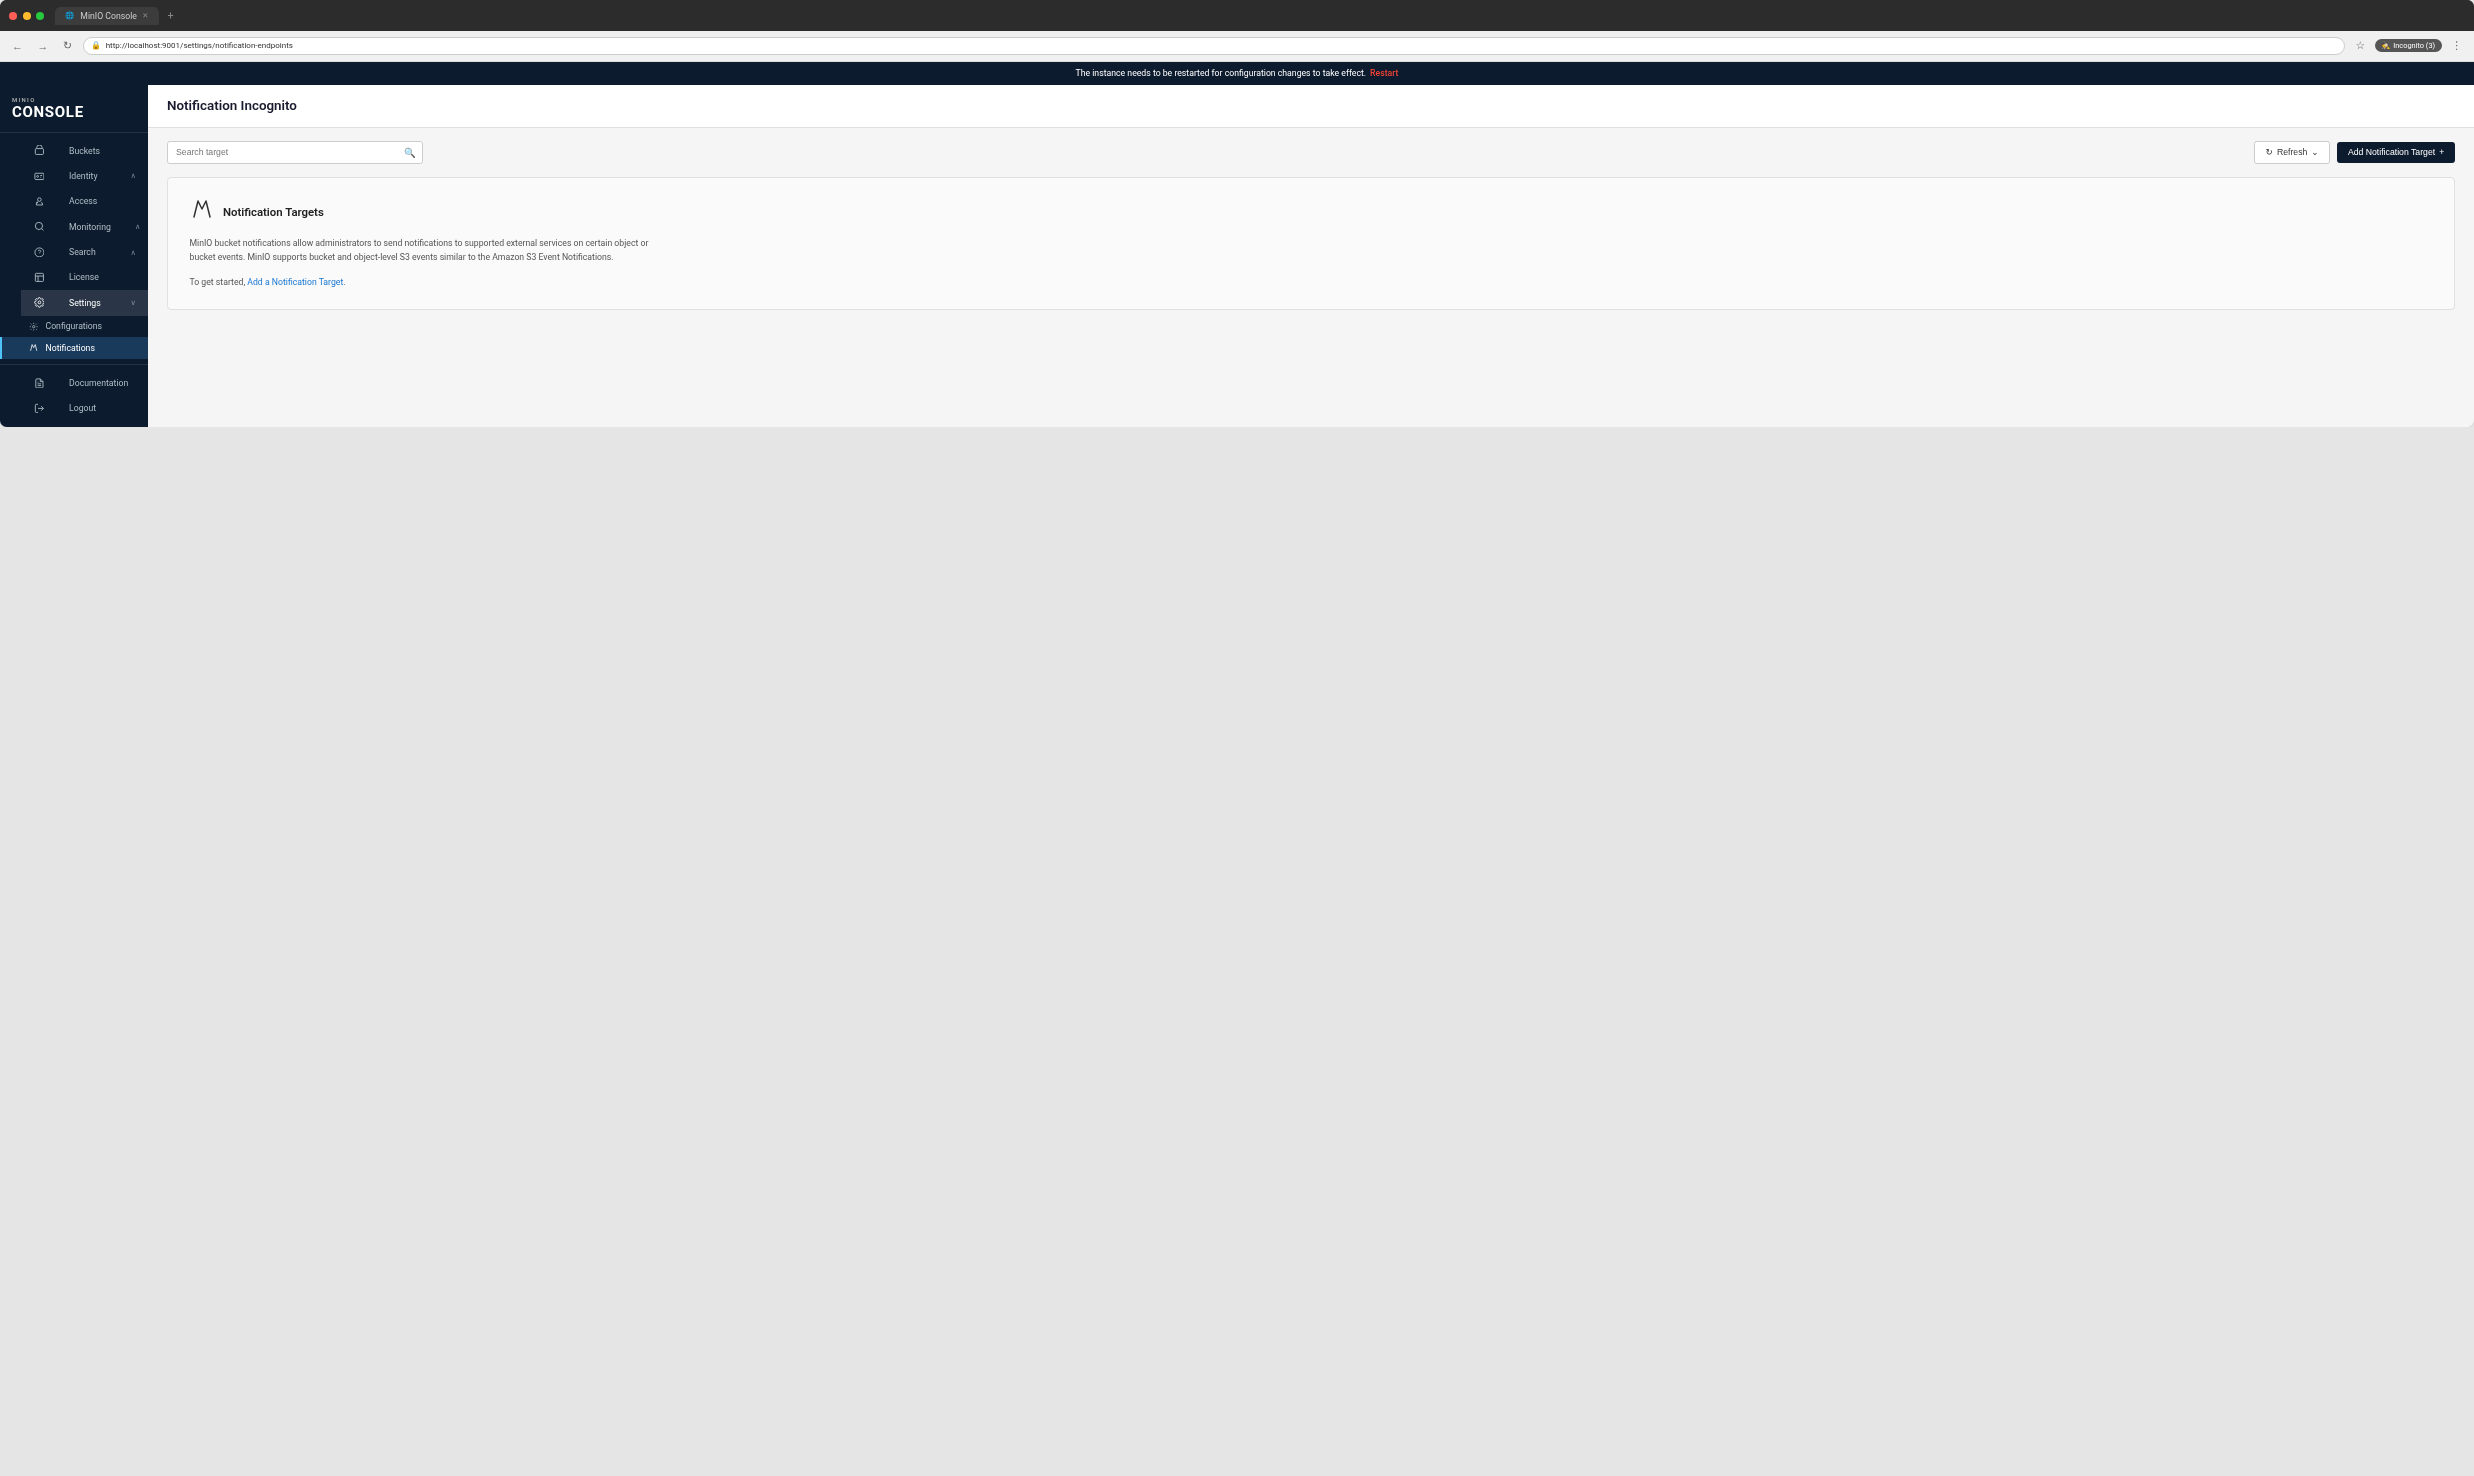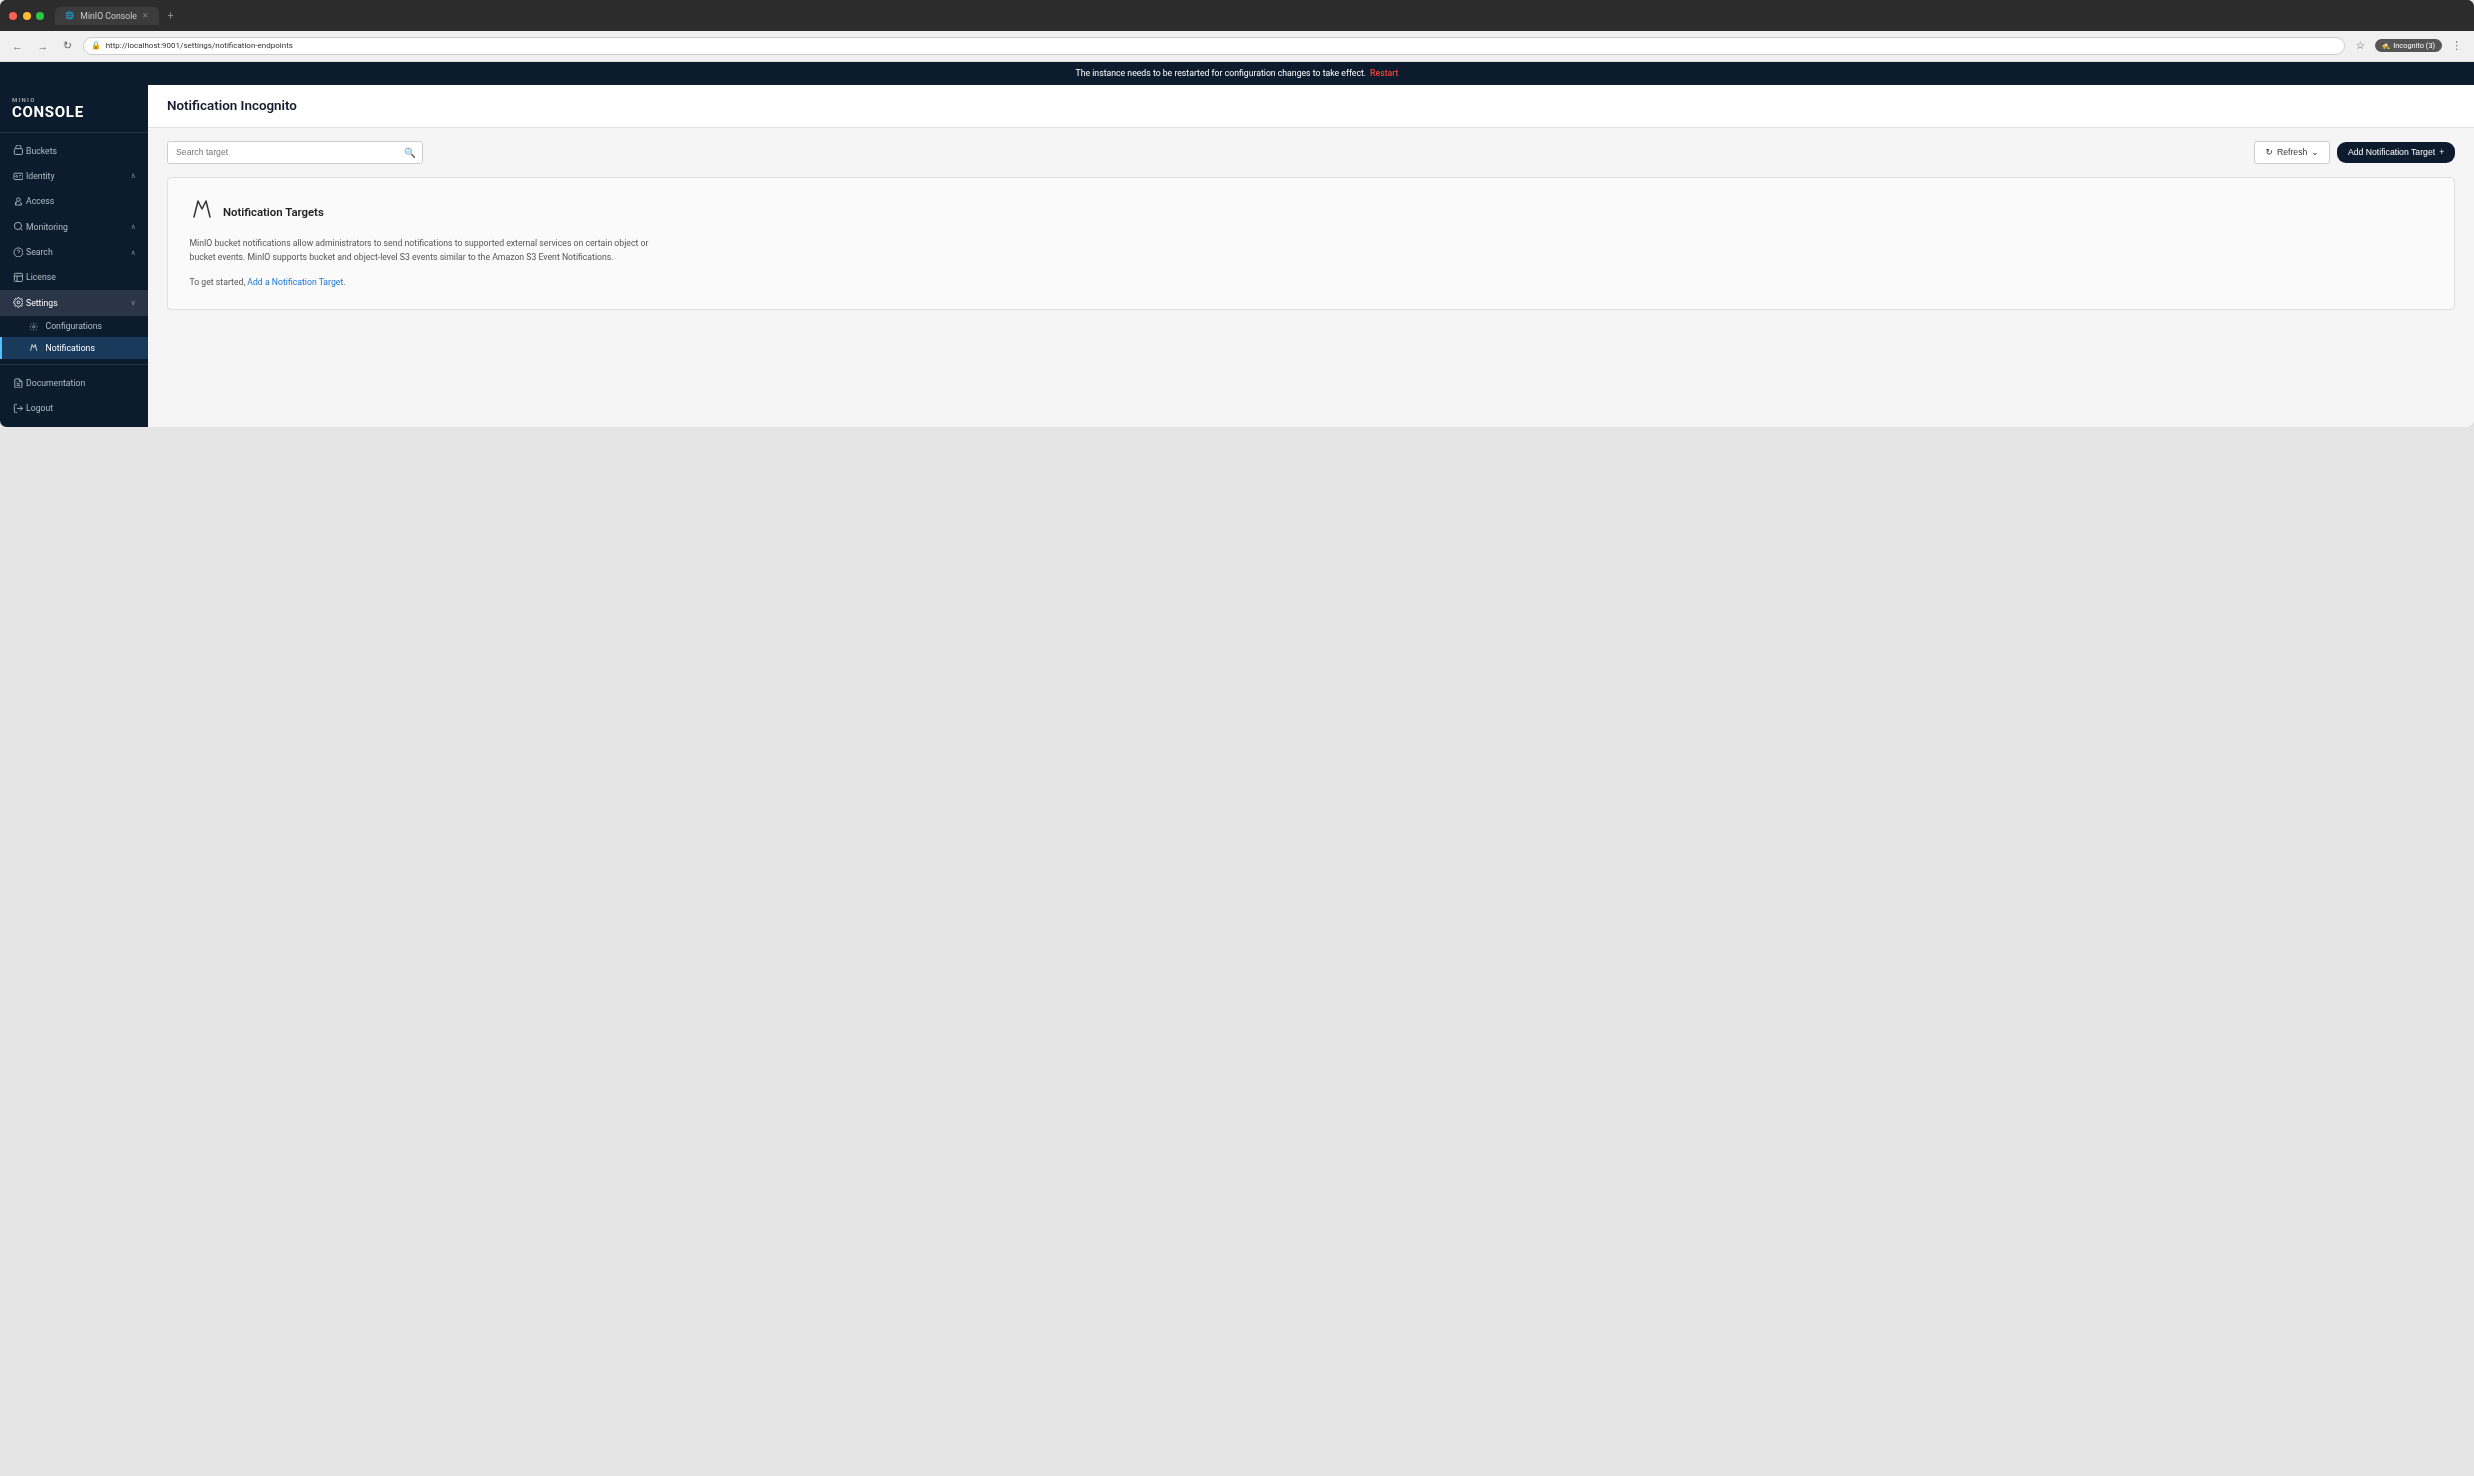--- a/index.html
+++ b/index.html
@@ -28,21 +28,21 @@
     .banner-restart { color: #f44336; cursor: pointer; font-weight: 500; }
     .app-body { display: flex; flex: 1; overflow: hidden; }
 
     
     .sidebar { width: 148px; background: #0d1b2e; color: white; display: flex; flex-direction: column; padding: 0; flex-shrink: 0; }
     .sidebar-logo { padding: 10.8px 12px; border-bottom: 0.7px solid rgba(255,255,255,0.1); }
     .logo-minio { font-size: 6px; color: #aaa; letter-spacing: 1.3px; font-weight: 600; }
     .logo-console { font-size: 15px; font-weight: 700; color: white; letter-spacing: 0.7px; }
     .sidebar-logo-wrapper { position: relative; }
     .sidebar-nav { flex: 1; padding: 5.4px 0; overflow-y: auto; }
-    .sidebar-item { display: flex; align-items: center; gap: 2px; padding: 6.7px 12px; color: #b0bec5; font-size: 8.7px; cursor: pointer; transition: background 0.15s; }
+    .sidebar-item { display: flex; align-items: center; gap: 24px; padding: 6.7px 12px; color: #b0bec5; font-size: 8.7px; cursor: pointer; transition: background 0.15s; margin-left: 21px; }
     .sidebar-item.active { background: rgba(255,255,255,0.12); color: white; }
     .sidebar-item-icon { width: 12px; height: 12px; display: flex; align-items: center; justify-content: center; font-size: 9.4px; flex-shrink: 0; }
     .sidebar-item-label { flex: 1; }
     .sidebar-item-chevron { font-size: 7.4px; color: #7a8a9a; }
     .sidebar-sub { padding-left: 0; }
     .sidebar-sub-item { display: flex; align-items: center; gap: 6.7px; padding: 5.4px 12px 5.4px 28px; color: #b0bec5; font-size: 8.7px; cursor: pointer; }
     .sidebar-sub-item.active { background: #1a3a5c; color: white; border-left: 2px solid #4fc3f7; padding-left: 26px; }
     .sidebar-sub-icon { width: 10.8px; height: 10.8px; display: flex; align-items: center; justify-content: center; font-size: 8px; }
     .sidebar-bottom { padding: 5.4px 0; border-top: 0.7px solid rgba(255,255,255,0.1); }
 
@@ -52,21 +52,21 @@
     .page-title { font-size: 13.4px; font-weight: 600; color: #1a1a2e; }
     .main-body { padding: 13.4px 19px; }
 
     
     .toolbar { display: flex; align-items: center; gap: 6.7px; margin-bottom: 13.4px; }
     .search-wrapper { position: relative; flex: 1; max-width: 256px; }
     .search-input { width: 100%; padding: 5.4px 24px 5.4px 8px; border: 0.7px solid #ccc; border-radius: 2.7px; font-size: 8.7px; color: #666; background: white; }
     .search-icon-btn { position: absolute; right: 6.7px; top: 50%; transform: translateY(-50%); color: #999; font-size: 9.4px; background: none; border: none; cursor: pointer; }
     .toolbar-spacer { flex: 1; }
     .btn-refresh { padding: 5.4px 10.8px; border: 0.7px solid #ccc; border-radius: 2.7px; background: white; font-size: 8.7px; color: #333; cursor: pointer; display: flex; align-items: center; gap: 4px; }
-    .btn-add { padding: 5.4px 10.8px; border: none; border-radius: 9px; background: #0d1b2e; color: white; font-size: 8.7px; cursor: pointer; display: flex; align-items: center; gap: 4px; font-weight: 500; }
+    .btn-add { padding: 5.4px 10.8px; border: none; border-radius: 3px; background: #0d1b2e; color: white; font-size: 8.7px; cursor: pointer; display: flex; align-items: center; gap: 4px; font-weight: 500; }
 
     
     .info-card { background: #fafafa; border: 0.7px solid #e0e0e0; border-radius: 4px; padding: 19px 21.5px; }
     .info-card-header { display: flex; align-items: center; gap: 9.4px; margin-bottom: 10.8px; }
     .lambda-icon { font-size: 19px; color: #333; font-weight: 300; }
     .info-card-title { font-size: 11.4px; font-weight: 600; color: #222; }
     .info-card-body { font-size: 8.7px; color: #555; line-height: 1.6; max-width: 471px; }
     .info-card-link-line { margin-top: 10.8px; font-size: 8.7px; color: #555; }
     .info-link { color: #1976d2; text-decoration: none; }
 

